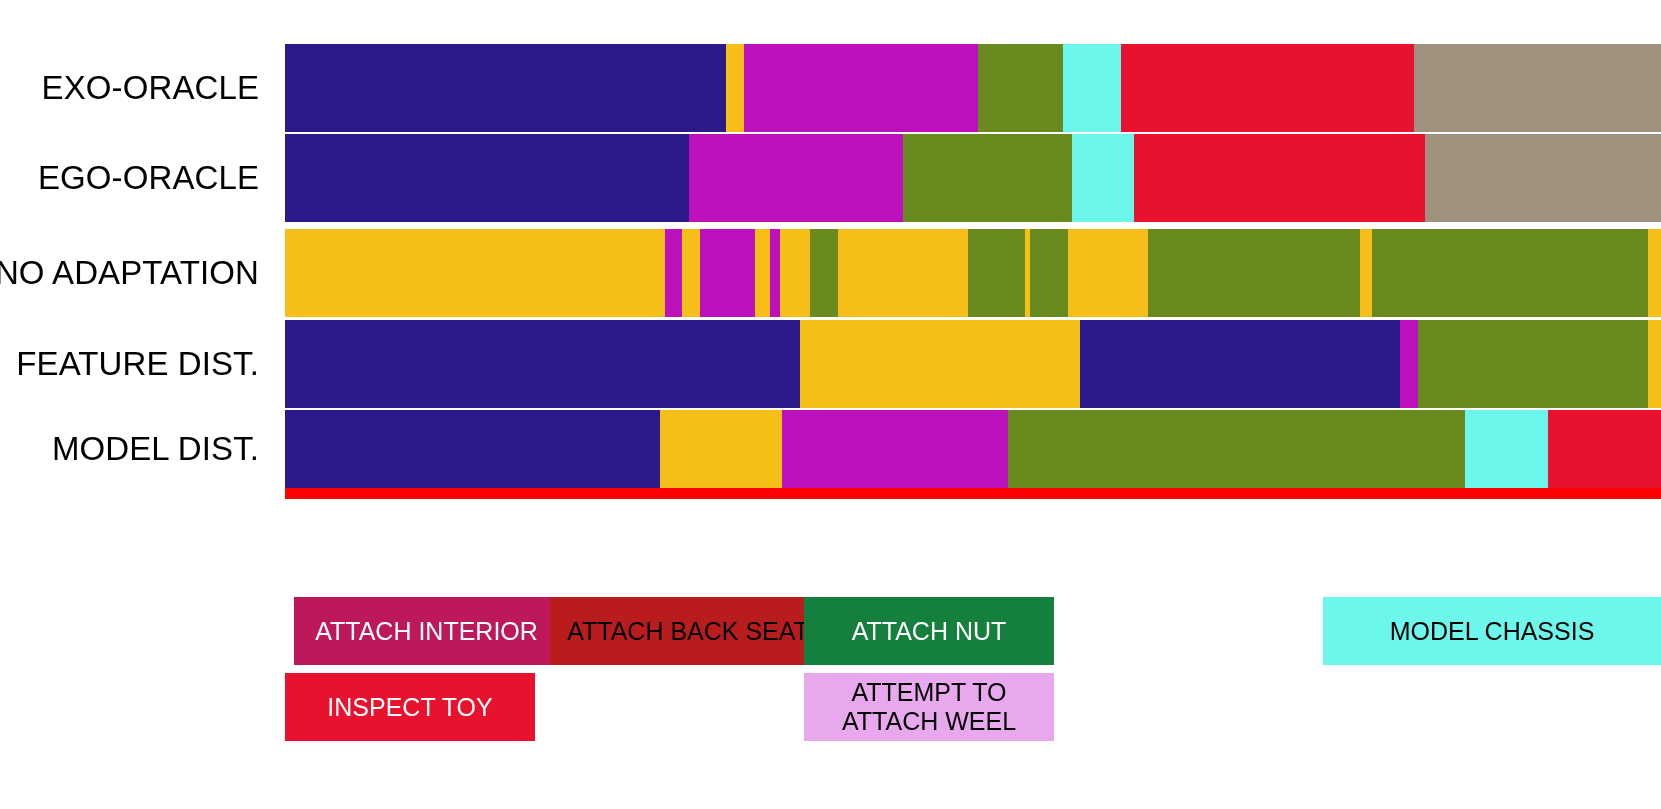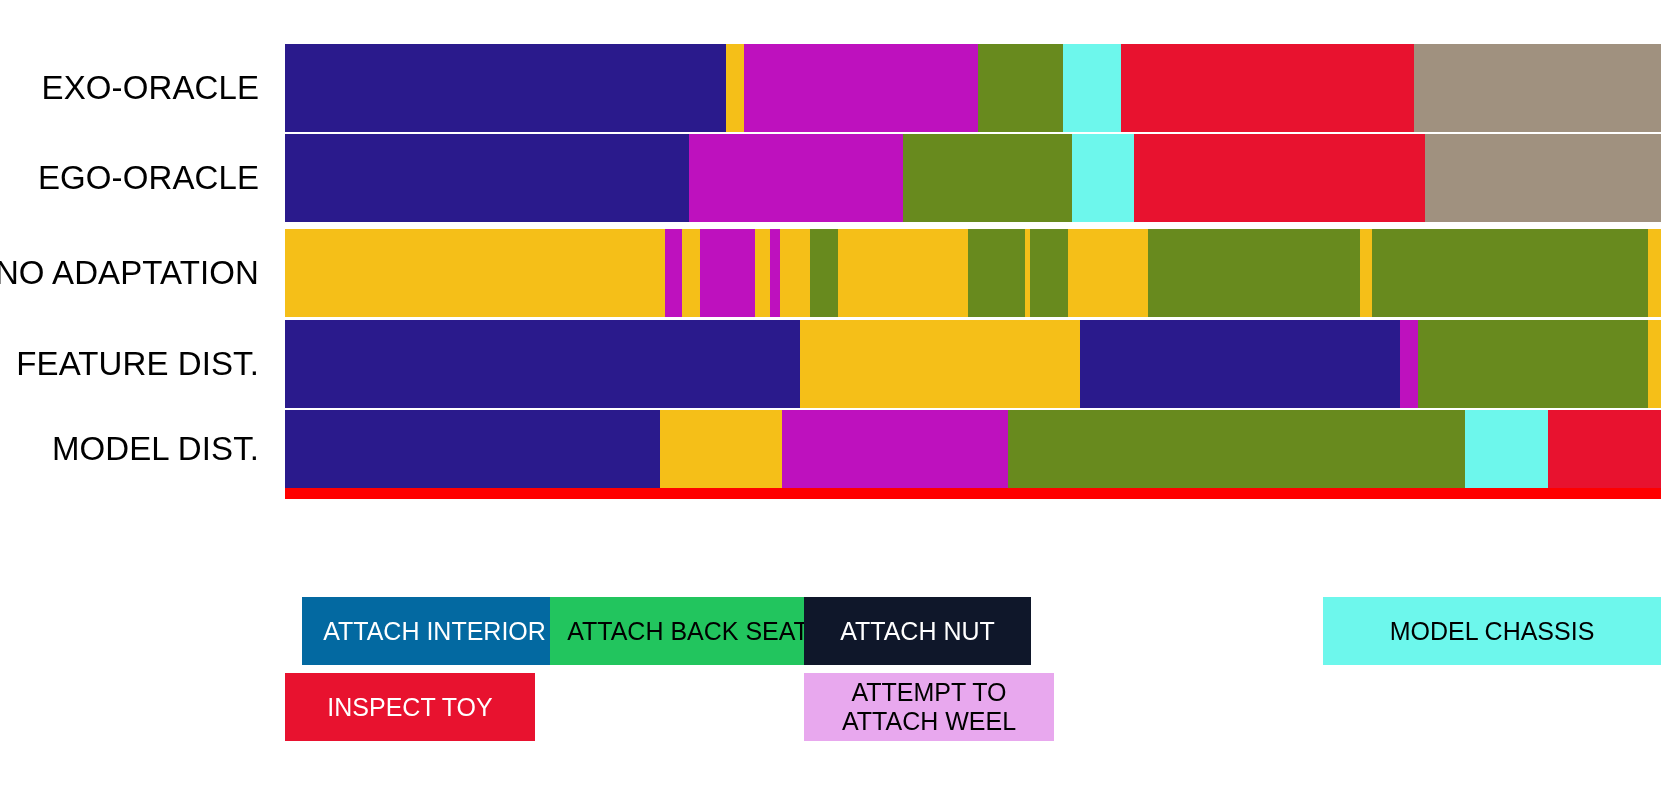--- a/index.html
+++ b/index.html
@@ -167,23 +167,23 @@
           <div class="seg" style="left: 52.54%; width: 33.21%; background: rgb(104, 138, 30);"></div>
           <div class="seg" style="left: 85.75%; width: 6.04%; background: rgb(109, 247, 236);"></div>
           <div class="seg" style="left: 91.79%; width: 8.21%; background: rgb(232, 18, 47);"></div>
         </div>
       </div>
       <div class="gt-divider" style="top: 488px; background: rgb(255, 0, 0);"></div>
     </div>
 
   <div class="legend">
     <div class="legend-row" style="top:0px;">
-        <div class="legend-item" style="left: 17px; width: 265px; background: #0369a1; color: rgb(255, 255, 255);">ATTACH INTERIOR</div>
-        <div class="legend-item" style="left: 265px; width: 276px; background: #22c55e; color: rgb(0, 0, 0);">ATTACH BACK SEAT</div>
-        <div class="legend-item" style="left: 519px; width: 227px; background: #0f172a; color: rgb(255, 255, 255);">ATTACH NUT</div>
+        <div class="legend-item" style="left: 9px; width: 265px; background: #be185d; color: rgb(255, 255, 255);">ATTACH INTERIOR</div>
+        <div class="legend-item" style="left: 265px; width: 276px; background: #b91c1c; color: rgb(0, 0, 0);">ATTACH BACK SEAT</div>
+        <div class="legend-item" style="left: 519px; width: 250px; background: #15803d; color: rgb(255, 255, 255);">ATTACH NUT</div>
         <div class="legend-item" style="left: 1038px; width: 338px; background: rgb(109, 247, 236); color: rgb(0, 0, 0);">MODEL CHASSIS</div>
       </div>
     <div class="legend-row" style="top:76px;">
         <div class="legend-item" style="left: 0px; width: 250px; background: rgb(232, 18, 47); color: rgb(255, 255, 255);">INSPECT TOY</div>
         <div class="legend-item" style="left: 519px; width: 250px; background: rgb(232, 168, 238); color: rgb(0, 0, 0);">ATTEMPT TO ATTACH WEEL</div>
       </div>
   </div>
 
 </div>
 

